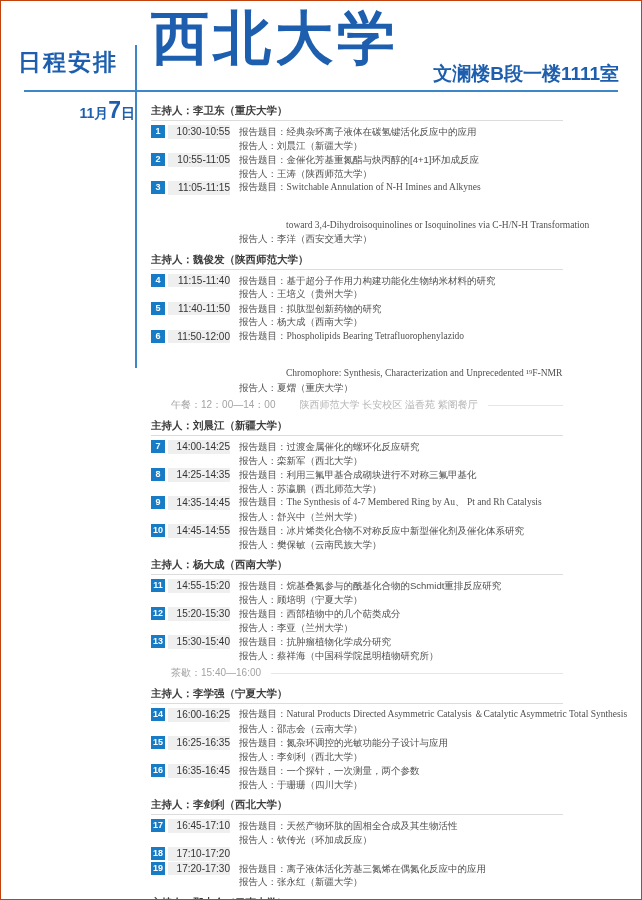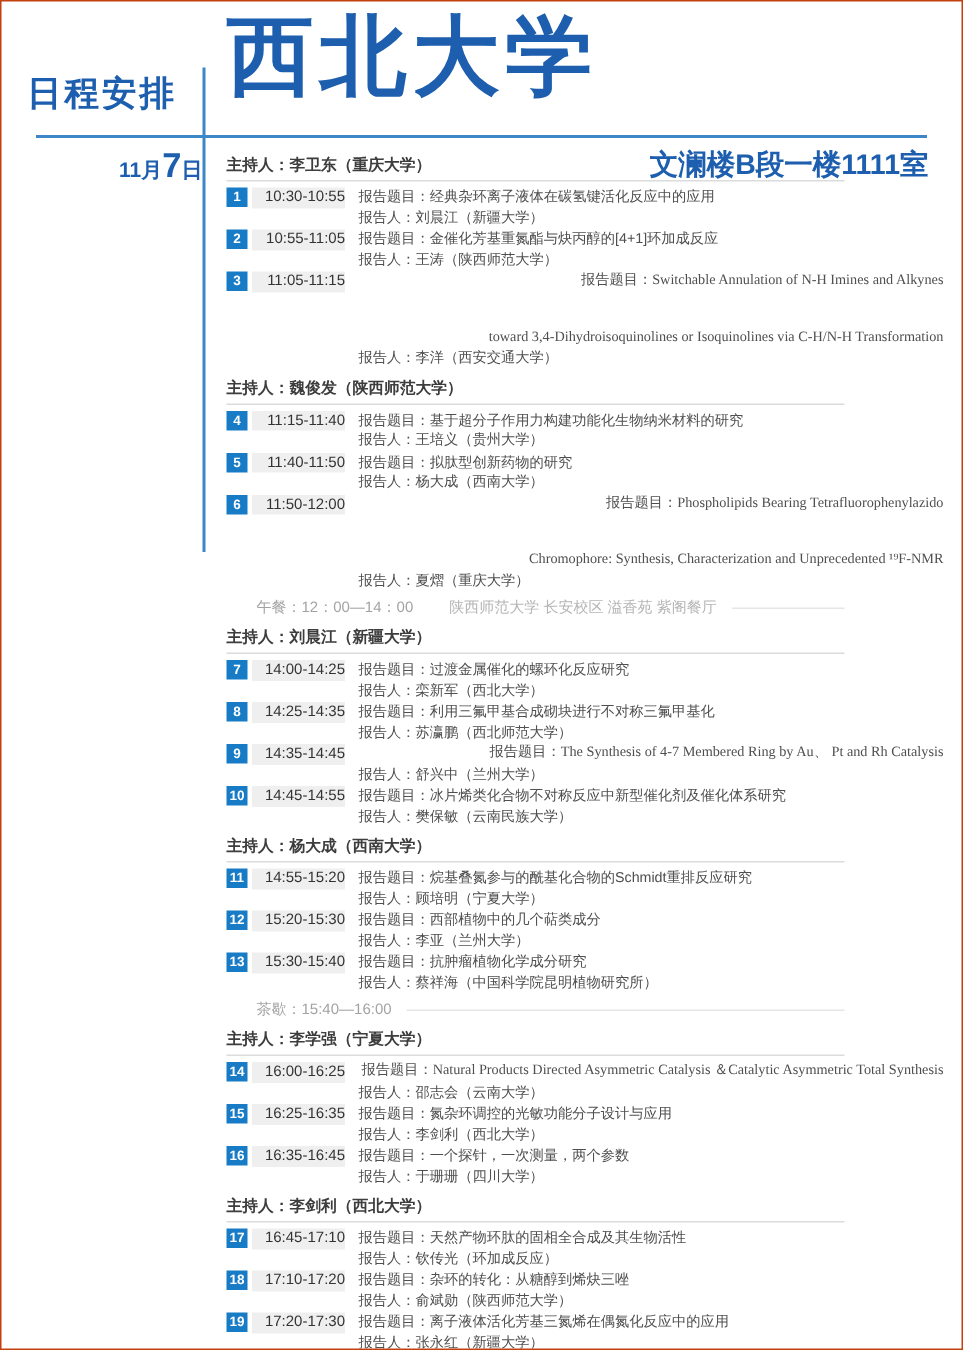--- a/index.html
+++ b/index.html
@@ -10,40 +10,40 @@
   html,body{background:#fff;}
   body{font-family:"Liberation Sans","DejaVu Sans",sans-serif;}
   .page{position:relative;width:642px;height:900px;background:#fff;
         border:1px solid #c2410c;overflow:hidden;text-decoration:underline;}
   
   .badge{position:absolute;left:0;top:46px;width:134px;text-align:center;
          font-size:23px;font-weight:bold;color:var(--primary);letter-spacing:2px;}
   .big-title{position:absolute;left:150px;top:6px;font-size:58px;line-height:62px;
          font-weight:900;color:var(--primary);letter-spacing:4px;}
   .room{position:absolute;right:22px;top:60px;font-size:19px;font-weight:bold;
-         color:var(--primary);margin-top:36px;}
+         color:var(--primary);}
   .hrule{position:absolute;left:23px;right:23px;top:89px;height:2px;background:var(--rule);}
   .vrule{position:absolute;left:134px;top:44px;width:2px;height:323px;background:var(--rule);}
   .date{position:absolute;left:0;top:96px;width:134px;text-align:right;
         font-size:14px;font-weight:bold;color:var(--primary);}
   .date .day{font-size:23px;}
   
   .content{position:absolute;left:150px;top:96px;width:478px;}
   .section{margin-top:3px;}
   .chair{font-size:10.5px;line-height:13px;color:var(--chair);font-weight:bold;
          padding:4px 0 3px;border-bottom:1px solid #dcdcdc;width:412px;margin-bottom:4px;}
   .talk{display:flex;align-items:flex-start;margin:0 0 1px;font-size:9.5px;
         line-height:13.5px;color:var(--body);white-space:nowrap;}
   .chip{flex:none;width:14px;height:13px;background:var(--chip);color:#fff;
         font-size:9px;font-weight:bold;text-align:center;line-height:13px;}
   .time{flex:none;width:62px;margin-left:3px;background:#efefef;color:#333;
         text-align:right;font-size:10px;line-height:13.5px;}
   .tbody{margin-left:9px;flex:1;min-width:0;}
   .cont{padding-left:47px;margin-top:24px;}
-  .en{font-family:"Liberation Serif","DejaVu Serif",serif;text-align:right;}
+  .en{font-family:"Liberation Serif","DejaVu Serif",serif;}
   .break{display:flex;align-items:center;margin:4px 0 3px 20px;width:392px;
          font-size:10px;color:var(--muted);white-space:nowrap;}
   .break .note{color:var(--muted2);margin-left:24px;}
   .break::after{content:"";flex:1;height:1px;background:#e6e6e6;margin-left:10px;}
 </style>
 </head>
 <body>
 
 <div class="page">
   <div class="badge">日程安排</div>
@@ -259,25 +259,20 @@
     <span class="tbody">
       <div>报告题目：天然产物环肽的固相全合成及其生物活性</div>
 
       <div>报告人：钦传光（环加成反应）</div>
     </span>
   </div>
 
   <div class="talk">
     <span class="chip">18</span>
     <span class="time">17:10-17:20</span>
-    <span class="tbody">
-      <div>报告题目：杂环的转化：从糖醇到烯炔三唑</div>
-
-      <div>报告人：俞斌勋（陕西师范大学）</div>
-    </span>
   </div>
 
   <div class="talk">
     <span class="chip">19</span>
     <span class="time">17:20-17:30</span>
     <span class="tbody">
       <div>报告题目：离子液体活化芳基三氮烯在偶氮化反应中的应用</div>
 
       <div>报告人：张永红（新疆大学）</div>
     </span>

